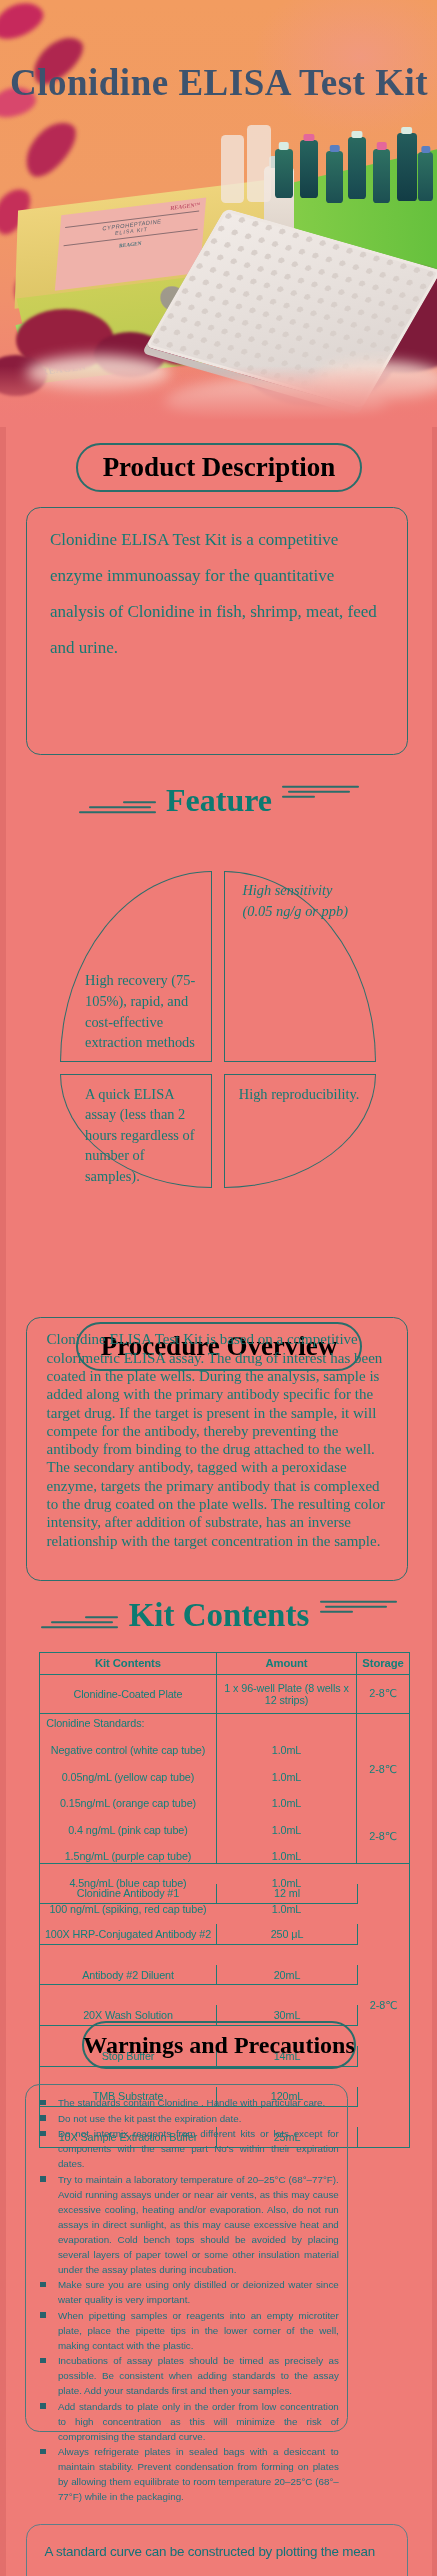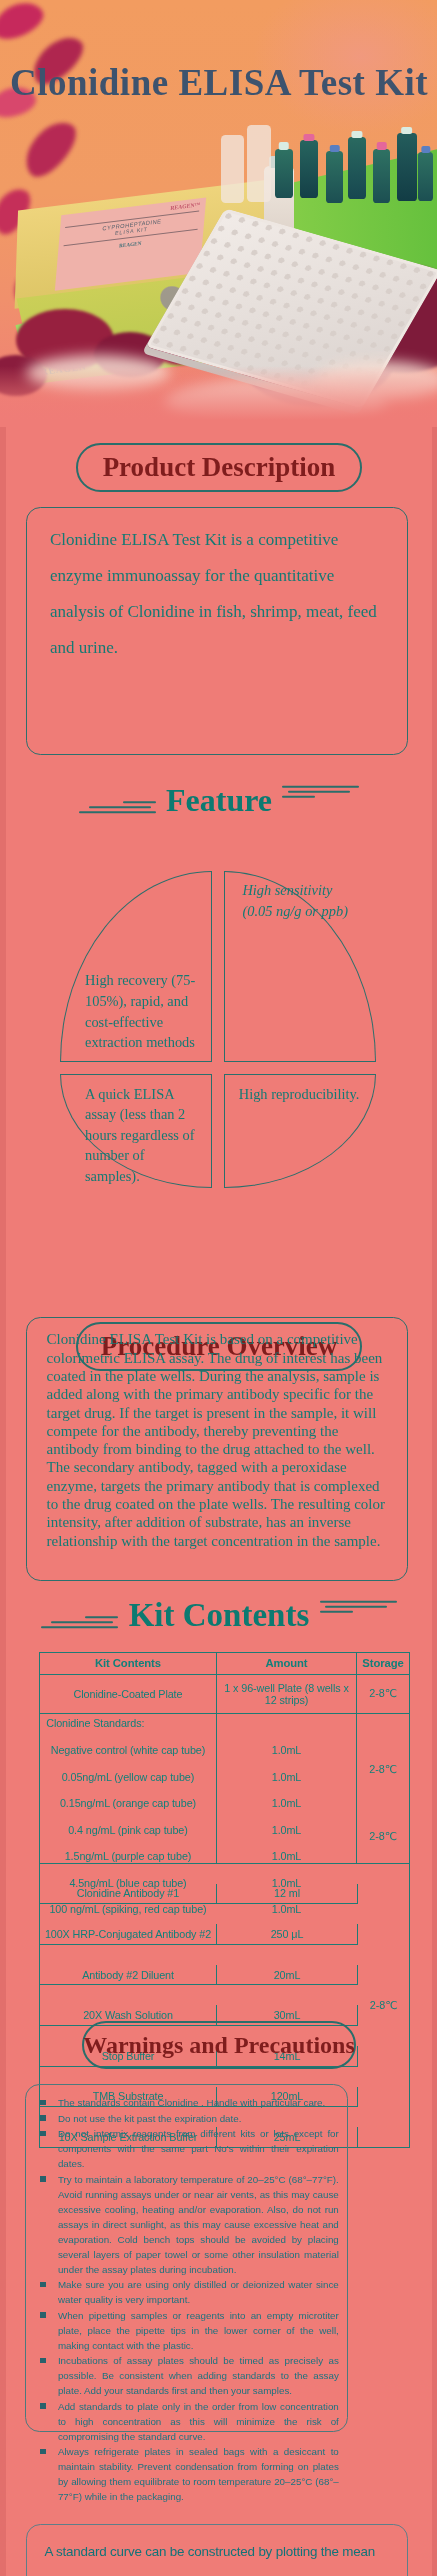--- a/index.html
+++ b/index.html
@@ -81,21 +81,21 @@
   .m6{left:-15.5px;top:355px;width:62px;height:41px;background:#8a1c3d;}
   .mist{position:absolute;border-radius:50%;filter:blur(6.2px);background:#f7ddd2;opacity:.85;}
   .mi1{left:26px;top:355px;width:144px;height:37px;}
   .mi2{left:165px;top:379px;width:222px;height:49px;}
   .mi3{left:314px;top:361px;width:134px;height:41px;}
   .hero-fade{position:absolute;left:0;bottom:0;width:100%;height:62px;
         background:linear-gradient(180deg,rgba(239,124,119,0),#ef7c77 88%);}
 
   
   .pill{position:absolute;left:50%;transform:translateX(-50%);
-        border:2.1px solid #2a6e6b;border-radius:31px;color:#7f1d1d;font-weight:bold;
+        border:2.1px solid #2a6e6b;border-radius:31px;color:#000000;font-weight:bold;
         display:flex;align-items:center;justify-content:center;background:transparent;white-space:nowrap;}
   .box{position:absolute;left:26px;width:382px;border:1.5px solid #2d6f6d;border-radius:14.4px;
         color:#157a74;box-sizing:border-box;background:transparent;}
   .sec-head{position:absolute;left:0;width:438px;display:flex;align-items:center;justify-content:center;
         gap:10.3px;color:#0d7a71;font-weight:bold;}
   .dec{width:77px;height:15.5px;position:relative;flex:0 0 auto;}
   .dec i{position:absolute;display:block;height:2.1px;background:#2a6e6b;border-radius:1px;}
   .dec.left{transform:translateY(8.2px);}
   .dec.right{transform:translateY(-7.2px);}
   .dec.left i:nth-child(1){right:0;top:0;width:33px;}

